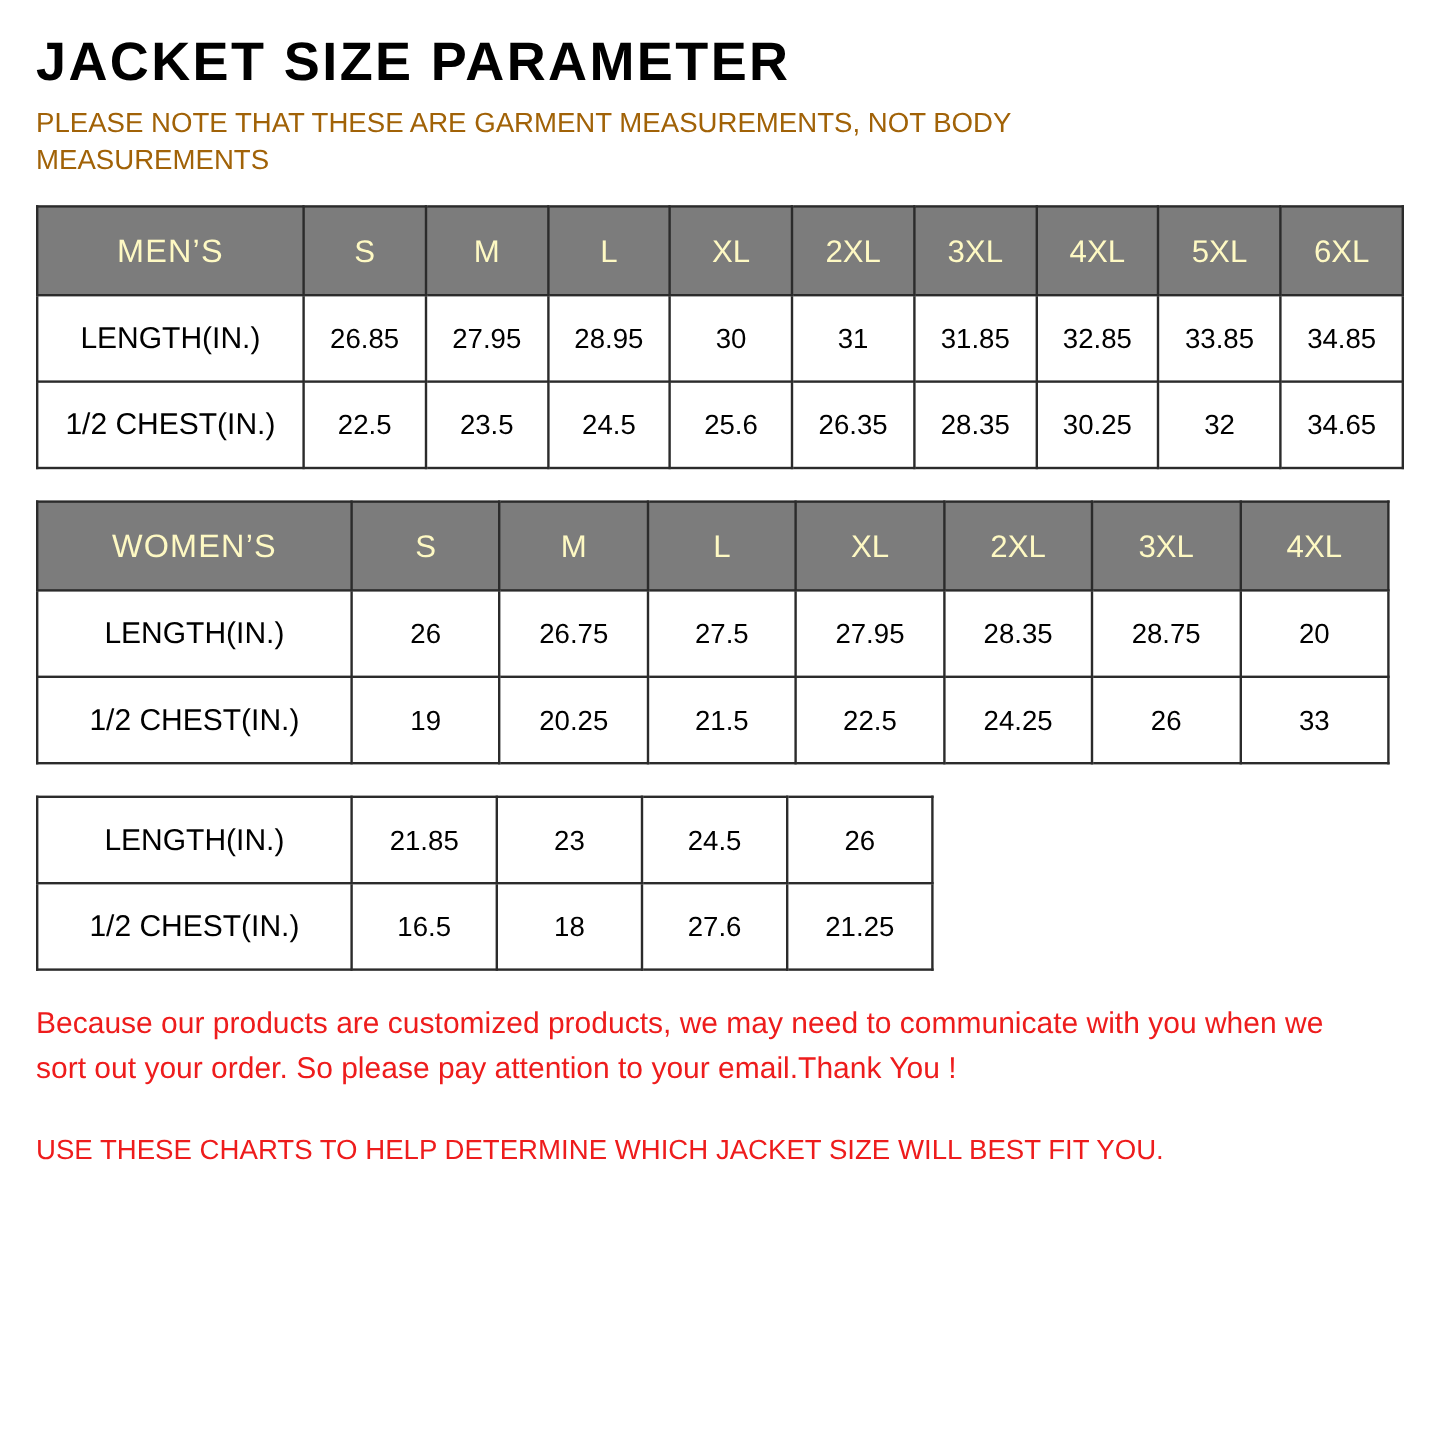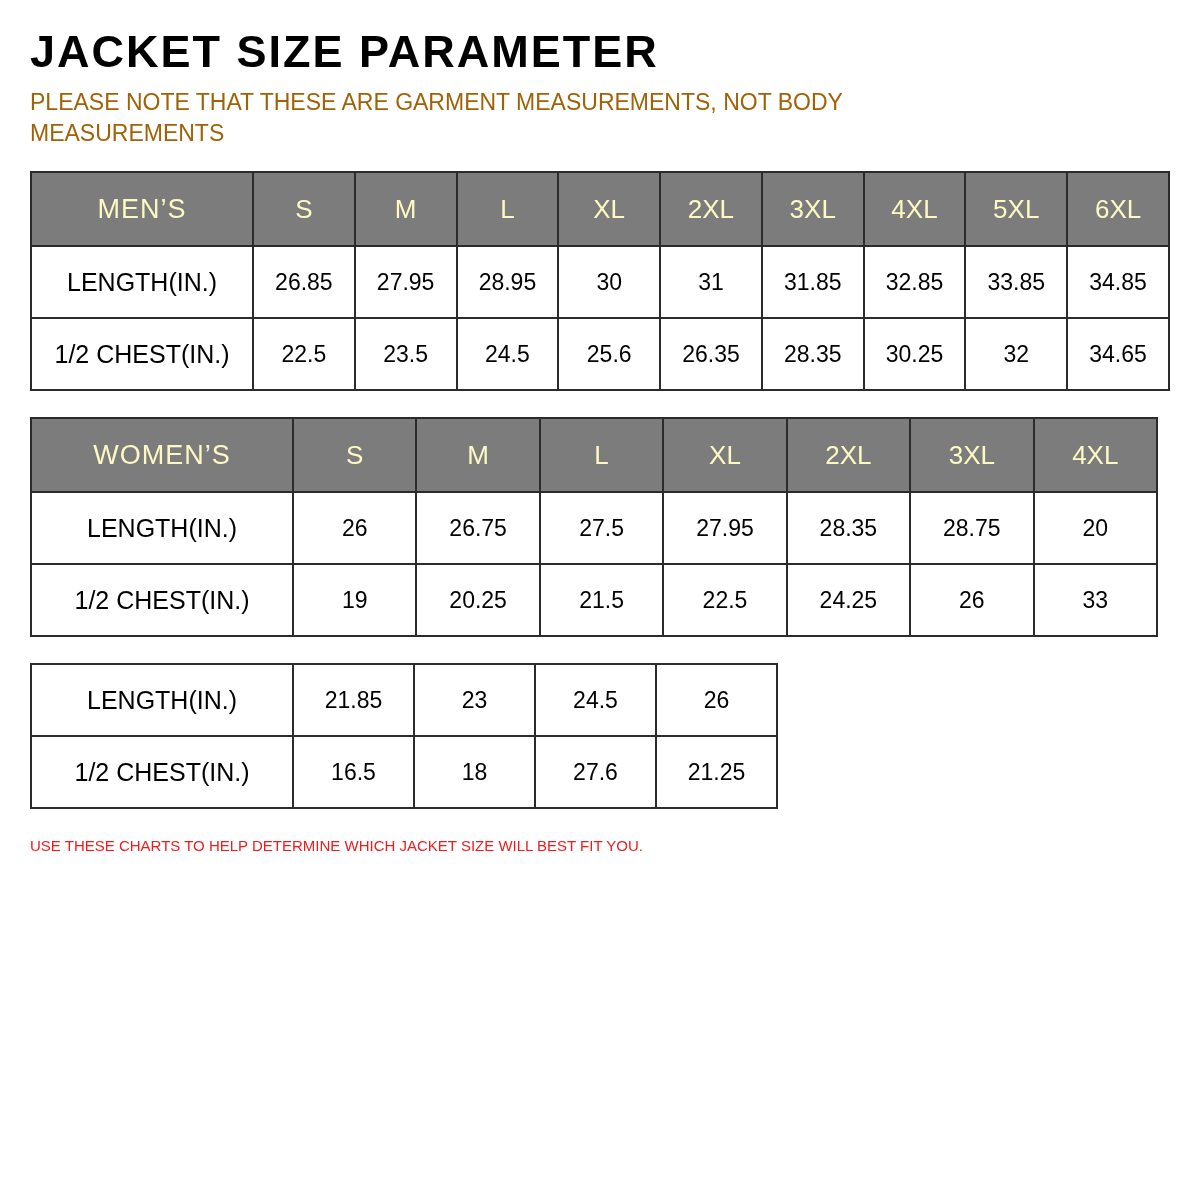--- a/index.html
+++ b/index.html
@@ -76,22 +76,22 @@
   #youth-table col.label { width: 262px; }
 
   .footer-note {
     color: #ee1c1c;
     font-size: 25px;
     line-height: 1.45;
     max-width: 1125px;
     margin: 18px 0 0 0;
   }
   .footer-note.second {
-    margin-top: 24px;
-    font-size: 15px;
+    margin-top: 34px;
+    font-size: 23px;
   }
 </style>
 </head>
 <body>
 
 <div class="page">
 
   <h1 class="title">JACKET SIZE PARAMETER</h1>
 
   <p class="note">PLEASE NOTE THAT THESE ARE GARMENT MEASUREMENTS, NOT BODY MEASUREMENTS</p>
@@ -213,15 +213,16 @@
       <tr>
         <td class="rowlabel">1/2 CHEST(IN.)</td>
         <td>16.5</td>
         <td>18</td>
         <td>27.6</td>
         <td>21.25</td>
       </tr>
     </tbody>
   </table>
 
+  <p class="footer-note">Because our products are customized products, we may need to communicate with you when we sort out your order. So please pay attention to your email.Thank You !</p>
   <p class="footer-note second">USE THESE CHARTS TO HELP DETERMINE WHICH JACKET SIZE WILL BEST FIT YOU.</p>
 
 </div>
 
 </body></html>

